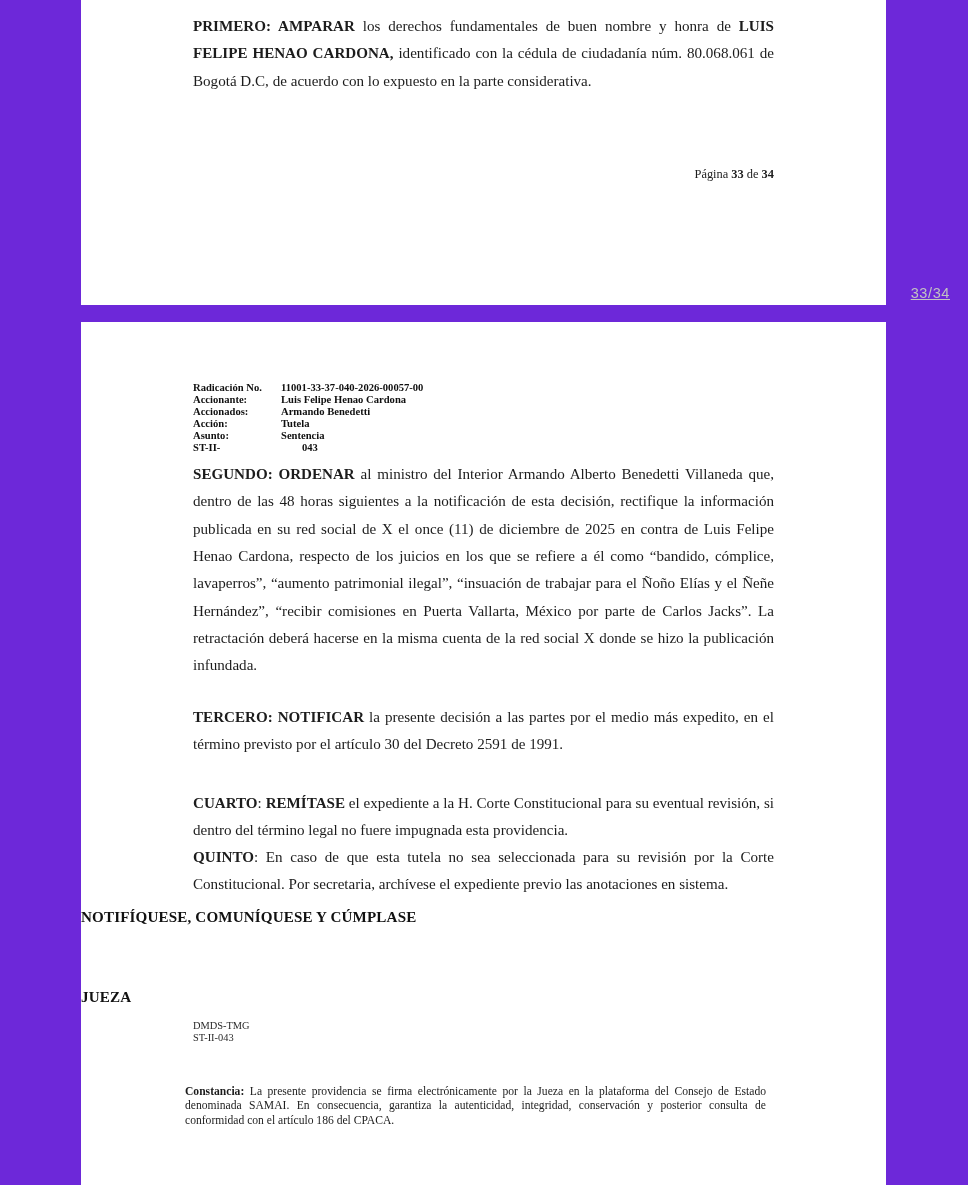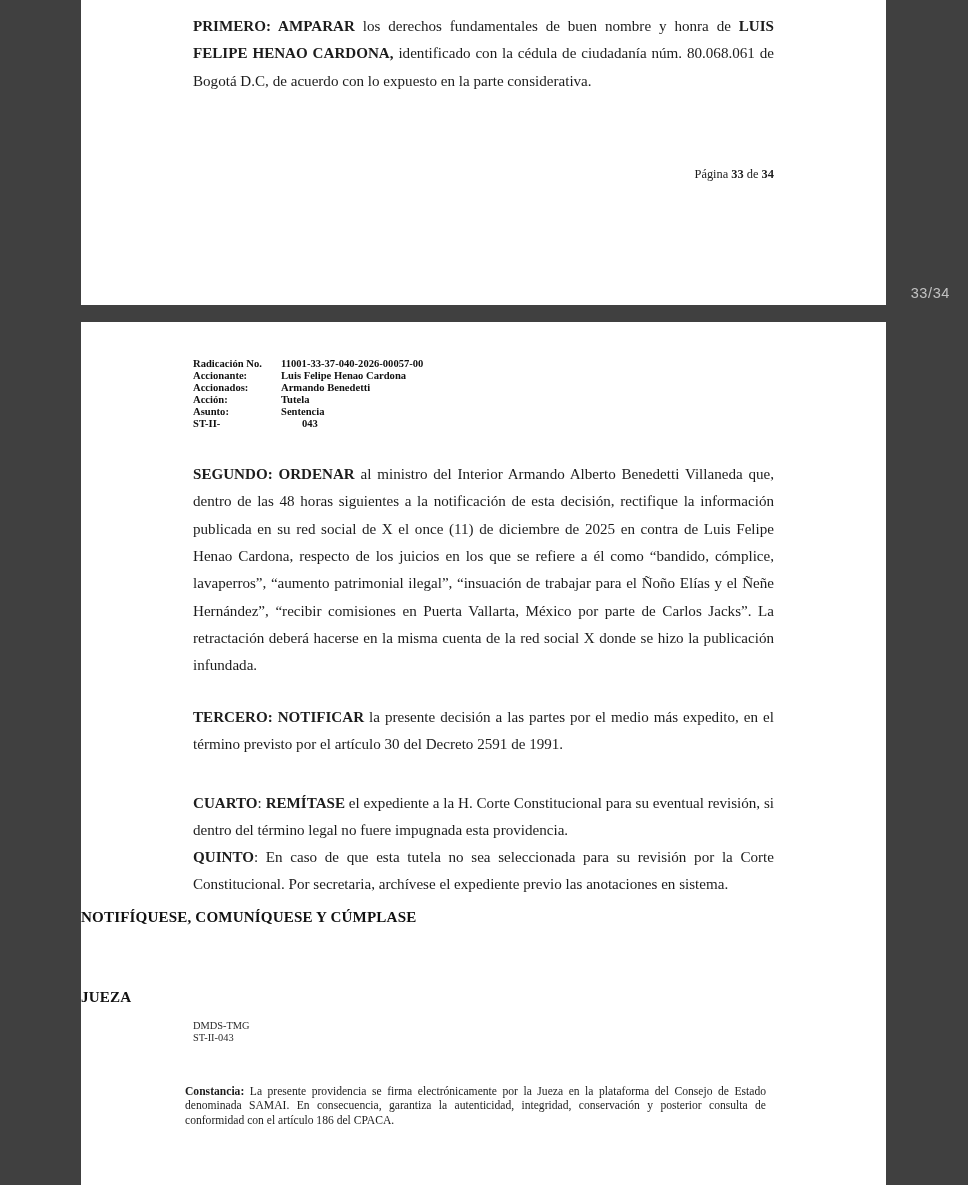--- a/index.html
+++ b/index.html
@@ -10,21 +10,21 @@
   }
   body {
     font-family: "Liberation Serif", serif;
     -webkit-font-smoothing: antialiased;
   }
 
   .viewer {
     position: relative;
     width: 968px;
     min-height: 1185px;
-    background: #404040;
+    background: #6d28d9;
     overflow: hidden;
   }
 
   
   .page {
     position: absolute;
     left: 81px;
     width: 805px;
     background: #ffffff;
     box-sizing: border-box;
@@ -80,27 +80,28 @@
   
   .page-indicator {
     position: absolute;
     right: 18px;
     top: 285px;
     font-family: "Liberation Sans", sans-serif;
     font-size: 14.5px;
     letter-spacing: 0.6px;
     color: #c2c2c2;
     user-select: none;
+    text-decoration: underline;
   }
 
   
   .caso-header {
     position: absolute;
     left: 112px;
-    top: 36px;
+    top: 60px;
     font-size: 10.6px;
     line-height: 11.9px;
     font-weight: bold;
     color: #101010;
     border-collapse: collapse;
   }
   .caso-header td { padding: 0; vertical-align: top; white-space: nowrap; }
   .caso-header td.k { width: 88px; }
   .caso-header td.v { padding-left: 0; }
   .caso-header tr.last td.v { padding-left: 21px; }

